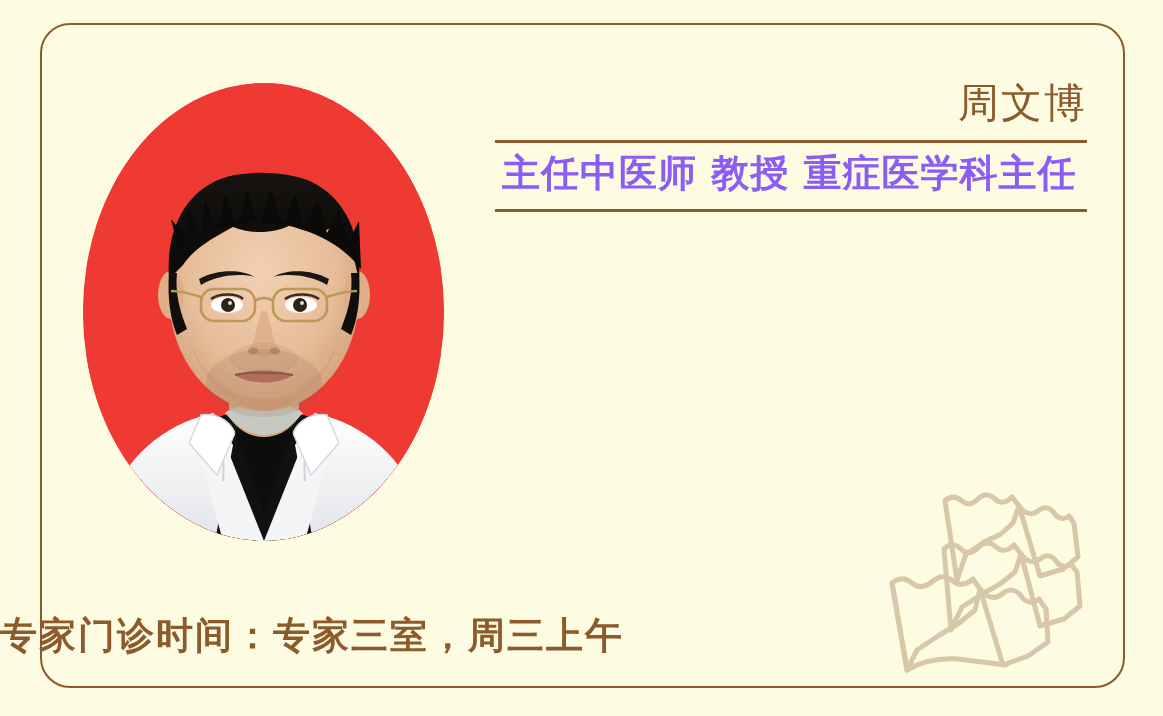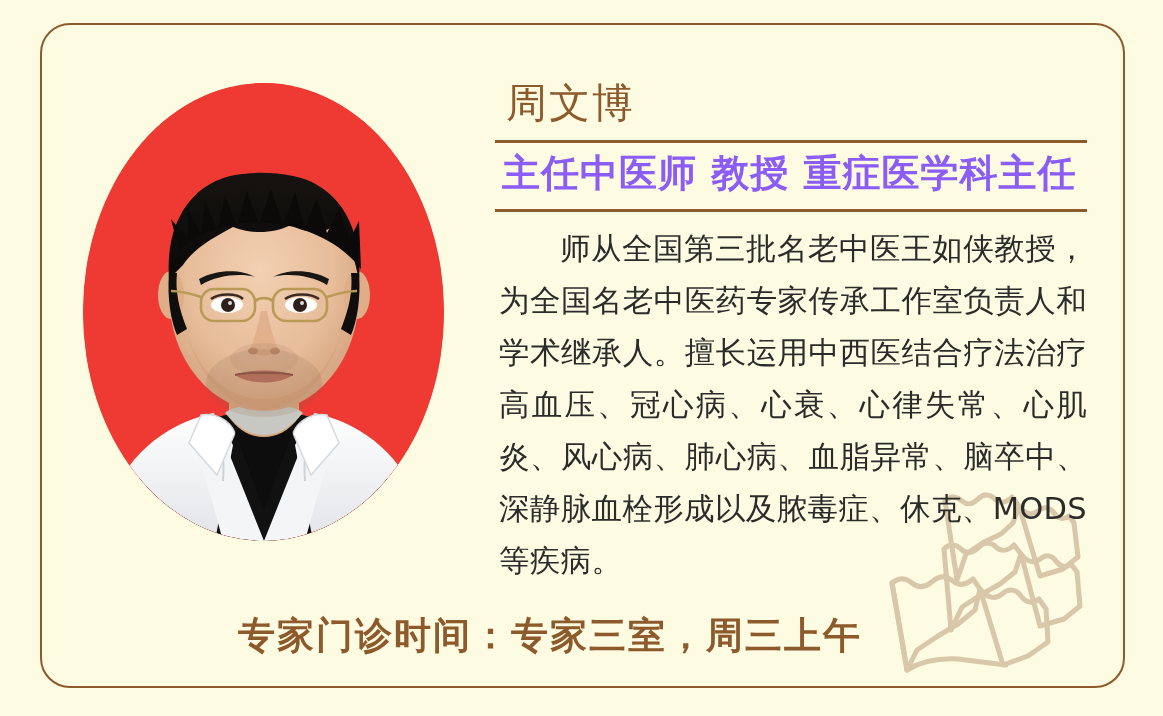--- a/index.html
+++ b/index.html
@@ -65,20 +65,21 @@
   }
 
   #doctor-name {
     color: #8d5a2b;
     font-size: 41px;
     line-height: 50px;
     letter-spacing: 2px;
     padding-left: 11px;
     font-family: "DejaVu Sans", "Liberation Sans", sans-serif;
     white-space: nowrap;
+    text-align: right;
   }
 
   .rule {
     height: 0;
     border-top: 3px solid #8d5a2b;
     margin: 0;
   }
   #rule-top { margin-top: 12px; }
   #rule-bottom { margin-top: 7px; }
 
@@ -103,21 +104,20 @@
     padding-left: 4px;
     letter-spacing: 0.3px;
   }
 
   
   #clinic-hours {
     position: absolute;
     left: 0;
     top: 608px;
     width: 1100px;
-    text-align: center;
     color: #8d5a2b;
     font-size: 37px;
     line-height: 56px;
     font-weight: bold;
     letter-spacing: 2px;
     white-space: nowrap;
   }
 </style>
 </head>
 <body>
@@ -253,18 +253,17 @@
         <ellipse cx="181" cy="276" rx="34" ry="16" fill="#8a6348" opacity="0.12"></ellipse>
       </g>
     </svg>
   </div>
 
   <div id="info">
     <div id="doctor-name">周文博</div>
     <div id="rule-top" class="rule"></div>
     <div id="doctor-titles">主任中医师  教授  重症医学科主任</div>
     <div id="rule-bottom" class="rule"></div>
-    <div id="bio">师从全国第三批名老中医王如侠教授，为全国名老中医药专家传承工作室负责人和学术继承人。擅长运用中西医结合疗法治疗高血压、冠心病、心衰、心律失常、心肌炎、风心病、肺心病、血脂异常、脑卒中、深静脉血栓形成以及脓毒症、休克、MODS等疾病。</div>
   </div>
 
   <div id="clinic-hours">专家门诊时间：专家三室，周三上午</div>
 
 </div>
 
 </body></html>

